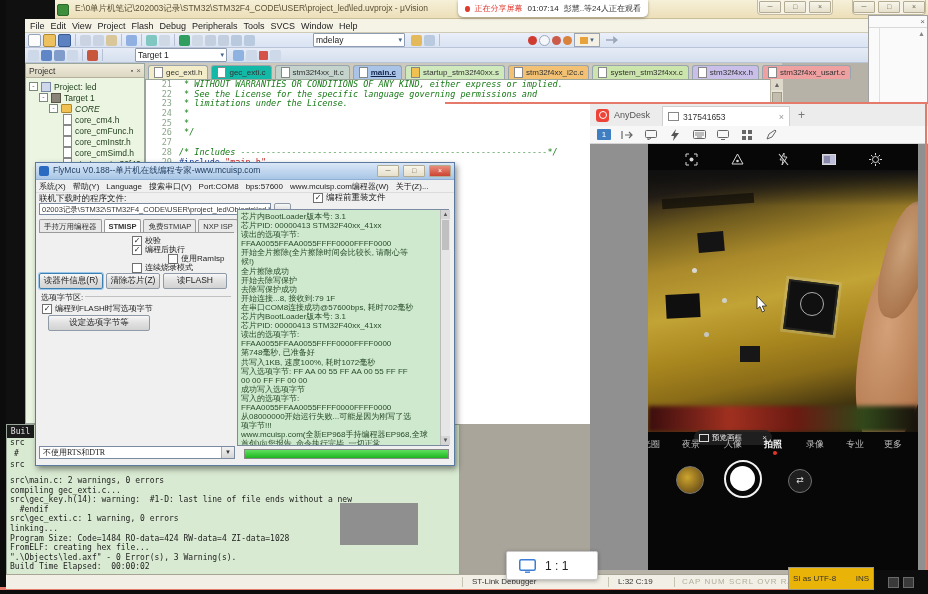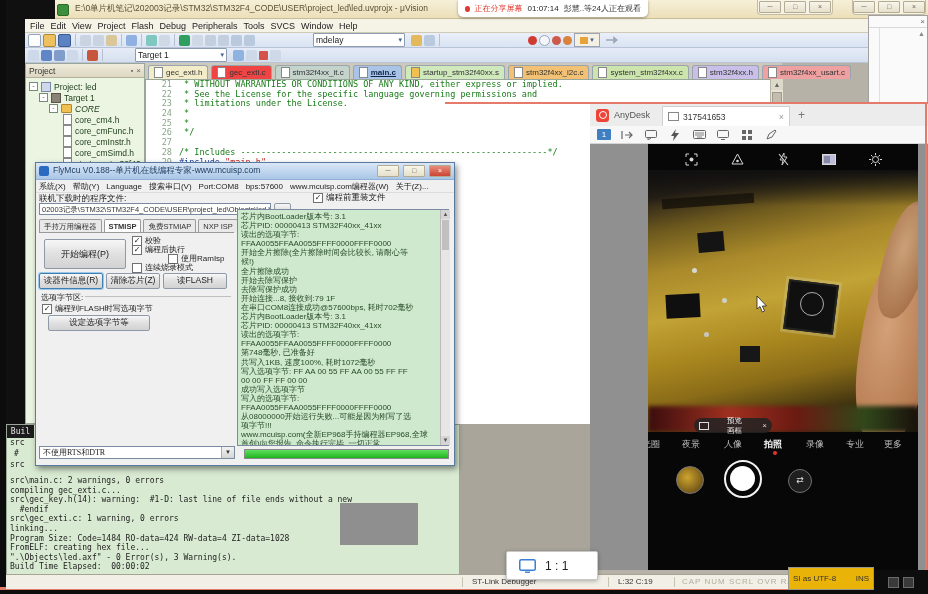--- a/index.html
+++ b/index.html
@@ -10,21 +10,21 @@
   .ic{width:11px;height:11px;border-radius:2px;display:inline-block;flex:0 0 auto;}
   .tsep{width:1px;height:12px;background:#b6c0d2;margin:0 2px;flex:0 0 auto;}
   .flexrow{display:flex;align-items:center;}
   .menuitem{font-size:9px;color:#222;padding:1px 3px;}
   .etab{height:13px;font-size:8px;color:#333;border:1px solid #98a4b0;border-bottom:none;
     border-radius:3px 3px 0 0;display:flex;align-items:center;padding:0 5px;gap:3px;margin-right:3px;}
   .fico{width:7px;height:9px;background:#fff;border:1px solid #888;flex:0 0 auto;}
   .treerow{display:flex;align-items:center;height:11px;font-size:8.5px;color:#23401f;gap:3px;white-space:nowrap;}
   .codeline{display:flex;height:9.7px;line-height:9.7px;font-size:8.5px;white-space:pre;}
   .lnum{width:26px;text-align:right;padding-right:7px;color:#8aa78a;flex:0 0 auto;}
-  .ctext{color:#177a17;}
+  .ctext{color:#177a17;font-style:italic;}
   .chk{width:8px;height:8px;background:#fff;border:1px solid #707070;font-size:8px;line-height:8px;
     text-align:center;color:#222;flex:0 0 auto;}
   .w7btn{background:linear-gradient(#f7f7f7,#e2e2e2 45%,#d2d2d2);border:1px solid #8e9aa8;border-radius:2px;
     font-size:8.5px;color:#222;display:flex;align-items:center;justify-content:center;}
   .flytab{height:13px;border:1px solid #9a9a9a;border-bottom:none;background:#e9e9e9;font-size:7.5px;color:#333;
     display:flex;align-items:center;padding:0 4px;border-radius:2px 2px 0 0;}
   .logline{font-size:8px;line-height:9.1px;color:#274b27;white-space:nowrap;}
   .bline{font-size:8px;line-height:9.6px;color:#1c1c1c;white-space:pre;}
   .capbtn{width:20px;height:10px;border:1px solid #b3ab92;background:linear-gradient(#f8f5ea,#e6e0cc);
     font-size:7px;line-height:9px;text-align:center;color:#6a6350;border-radius:1px;}
@@ -160,21 +160,21 @@
           <span>startup_stm32f40xx.s</span>
         </div>
       </div>
     </div>
 
     <div class="abs flexrow" style="left:120px;top:63px;width:637px;height:16px;background:#cdc9bc;padding:2px 0 0 3px;box-sizing:border-box;">
       <div class="etab" style="background:#f3ecc8;">
           <span class="fico"></span>
           <span>gec_exti.h</span>
         </div>
-      <div class="etab" style="background:#ef4444;">
+      <div class="etab" style="background:#14b8a6;">
           <span class="fico"></span>
           <span>gec_exti.c</span>
         </div>
       <div class="etab" style="background:#c4d4cc;">
           <span class="fico"></span>
           <span>stm32f4xx_it.c</span>
         </div>
       <div class="etab" style="background:#aac4e8;font-weight:bold;text-decoration:underline;color:#10244a;">
           <span class="fico"></span>
           <span>main.c</span>
@@ -364,21 +364,21 @@
         <div class="abs" style="left:212px;top:78px;width:70px;height:200px;border-radius:45%;transform:rotate(9deg);background:radial-gradient(ellipse at 35% 40%,#d3a077,#b57a50 70%,#8e5a38);"></div>
         <div class="abs" style="left:236px;top:30px;width:42px;height:120px;border-radius:45%;transform:rotate(16deg);background:radial-gradient(ellipse at 40% 40%,#caa078,#a9744c 75%);"></div>
         <div class="abs" style="left:0;top:0;width:270px;height:36px;background:linear-gradient(#101010,rgba(16,16,16,0));"></div>
         <div class="abs" style="left:0;top:236px;width:270px;height:26px;filter:blur(2px);background:linear-gradient(90deg,#3a0d0d,#a03020 30%,#6b1a12 55%,#31481a 80%,#19100c);"></div>
         <div class="abs" style="left:152px;top:122px;width:22px;height:22px;border:1.5px solid rgba(255,255,255,.65);border-radius:50%;"></div>
         <svg class="abs" style="left:108px;top:126px;" width="12" height="17" viewBox="0 0 12 17">
           <polygon points="1,0 1,13 4,10.5 6.3,16 8.6,15 6.3,10 10.5,10" fill="#fff" stroke="#222" stroke-width="0.8"></polygon>
         </svg>
       </div>
 
-      <div class="abs flexrow" style="left:46px;top:274px;width:78px;height:15px;background:rgba(35,35,35,.88);border-radius:8px;gap:18px;padding:0 5px;box-sizing:border-box;">
+      <div class="abs flexrow" style="left:46px;top:286px;width:78px;height:15px;background:rgba(35,35,35,.88);border-radius:8px;gap:3px;padding:0 5px;box-sizing:border-box;">
         <span style="width:8px;height:6px;border:1px solid #ddd;display:inline-block;"></span>
         <span style="font-size:7.5px;color:#eee;flex:1;">预览画框</span>
         <span style="font-size:8px;color:#ddd;">×</span>
       </div>
 
       <div class="abs" style="left:0;top:294px;width:270px;height:14px;">
         <span class="mode" style="left:-6px;">光圈</span>
         <span class="mode" style="left:34px;">夜景</span>
         <span class="mode" style="left:76px;">人像</span>
         <span class="mode" style="left:116px;color:#fff;font-weight:bold;">拍照</span>
@@ -445,23 +445,20 @@
         </div>
       <div class="flytab">
           <span>NXP ISP</span>
         </div>
       <div class="flytab">
           <span>EP968_RS232</span>
         </div>
     </div>
     <div class="abs" style="left:3px;top:69px;width:195px;height:1px;background:#9a9a9a;"></div>
 
-    <div class="abs w7btn" style="left:8px;top:76px;width:80px;height:28px;font-size:9px;">
-      <span>开始编程(P)</span>
-    </div>
     <div class="abs flexrow" style="left:96px;top:72px;gap:3px;">
       <span class="chk">✓</span>
         <span style="font-size:8px;color:#222;">校验</span>
     </div>
     <div class="abs flexrow" style="left:96px;top:81px;gap:3px;">
       <span class="chk">✓</span>
         <span style="font-size:8px;color:#222;">编程后执行</span>
     </div>
     <div class="abs flexrow" style="left:96px;top:90px;gap:3px;margin-left:36px;">
       <span class="chk"></span>

